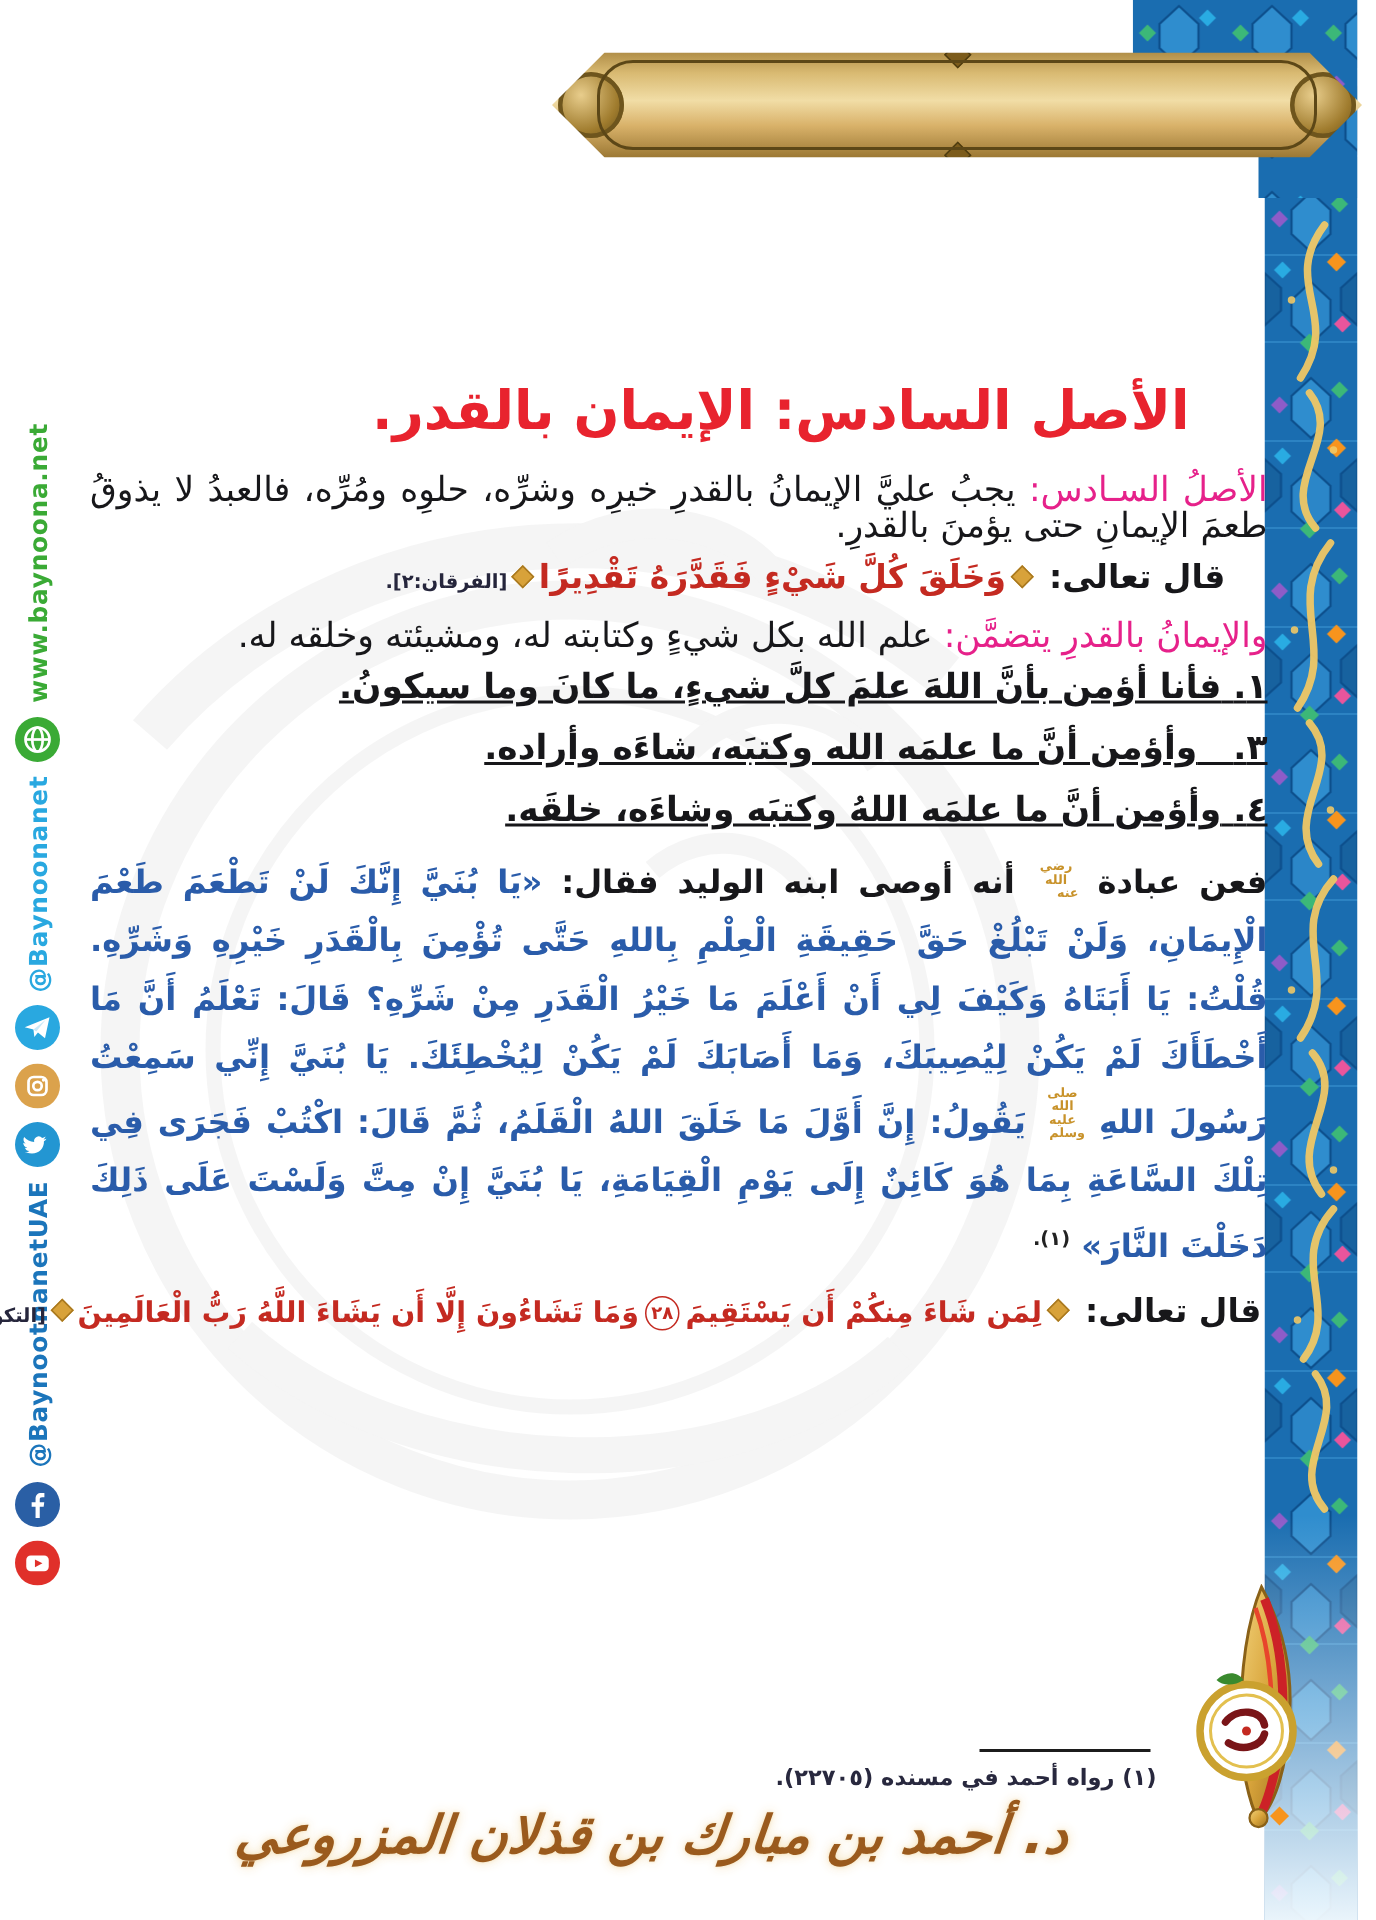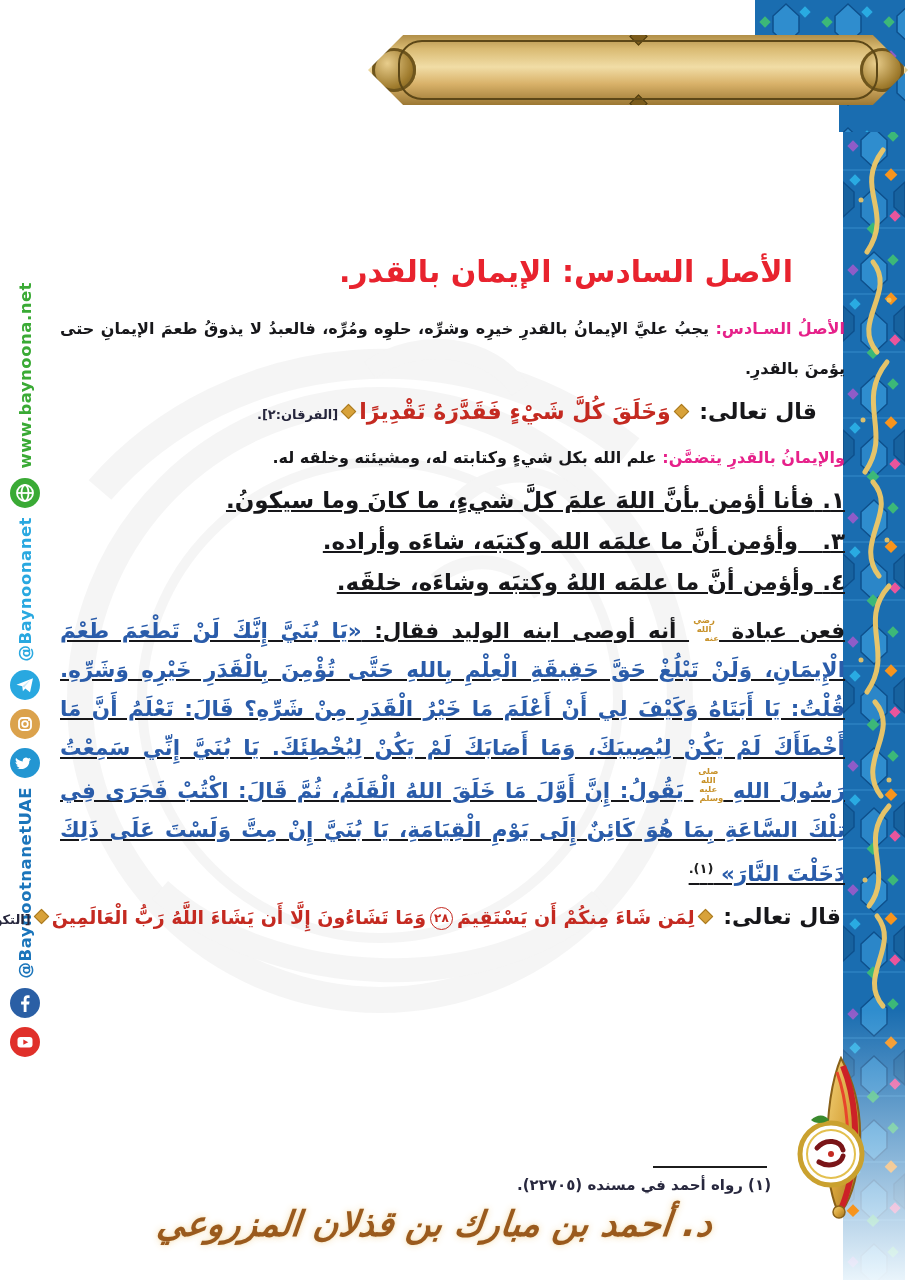--- a/index.html
+++ b/index.html
@@ -38,33 +38,33 @@
   .social{position:absolute;left:6px;top:282px;width:38px;display:flex;flex-direction:column;align-items:center;gap:9px;}
   .v-label{writing-mode:vertical-rl;transform:rotate(180deg);font-weight:700;font-size:16.5px;letter-spacing:.5px;
      font-family:"DejaVu Sans",sans-serif;}
   .v-green{color:#3aaa35;}
   .v-blue1{color:#29a8e0;}
   .v-blue2{color:#1b75bb;}
   .soc-icon{width:30px;height:30px;flex:0 0 auto;}
 
   
   .content{position:absolute;top:254px;right:72px;left:60px;direction:rtl;color:#17171a;}
-  .main-title{color:#e8232e;font-size:30px;font-weight:700;text-align:right;padding-right:52px;margin:0 0 20px 0;}
-  .para{font-size:16px;font-weight:700;line-height:40px;text-align:justify;text-align-last:right;margin:0 0 2px 0;}
+  .main-title{color:#e8232e;font-size:36px;font-weight:700;text-align:right;padding-right:52px;margin:0 0 20px 0;}
+  .para{font-size:23px;font-weight:400;line-height:24px;text-align:justify;text-align-last:right;margin:0 0 2px 0;}
   .lead-pink{color:#e6218a;}
   .verse-line{font-size:22px;font-weight:700;line-height:42px;text-align:right;margin:2px 28px 2px 0;white-space:nowrap;}
   .verse-red{color:#c42a21;}
   .verse-ref{font-size:13px;color:#26263c;}
   .bracket{display:inline-block;width:9px;height:9px;background:#d8a23a;border:1px solid #a8781f;
      transform:rotate(45deg);margin:0 5px 2px 5px;}
   .ayah-num{display:inline-flex;align-items:center;justify-content:center;width:21px;height:21px;
      border:1.5px solid #c42a21;border-radius:50%;color:#c42a21;font-size:12px;font-weight:700;
      margin:0 4px;vertical-align:2px;text-align:center;}
   .list-row{font-size:23px;font-weight:700;line-height:41px;text-align:right;text-decoration:underline;}
-  .hadith{font-size:21.5px;font-weight:700;line-height:39px;text-align:justify;text-align-last:right;margin:8px 0 1px 0;text-decoration:underline;}
+  .hadith{font-size:21.5px;font-weight:700;line-height:39px;text-align:justify;text-align-last:right;margin:8px 0 1px 0;}
   .hadith-blue{color:#2a5caa;}
   .honorific{display:inline-block;width:30px;font-size:8.5px;line-height:9px;color:#c8922a;
      text-align:center;vertical-align:-3px;font-weight:700;}
   .fn-mark{font-size:13px;color:#222;}
   .closing{margin-top:2px;}
   .verse2-line{font-size:19px;margin-right:4px;white-space:nowrap;line-height:44px;}
   .verse2-line .verse-intro{font-size:22px;}
 
   
   .footnote-rule{position:absolute;top:1166px;right:150px;width:114px;border-top:2px solid #1c1c1c;}

